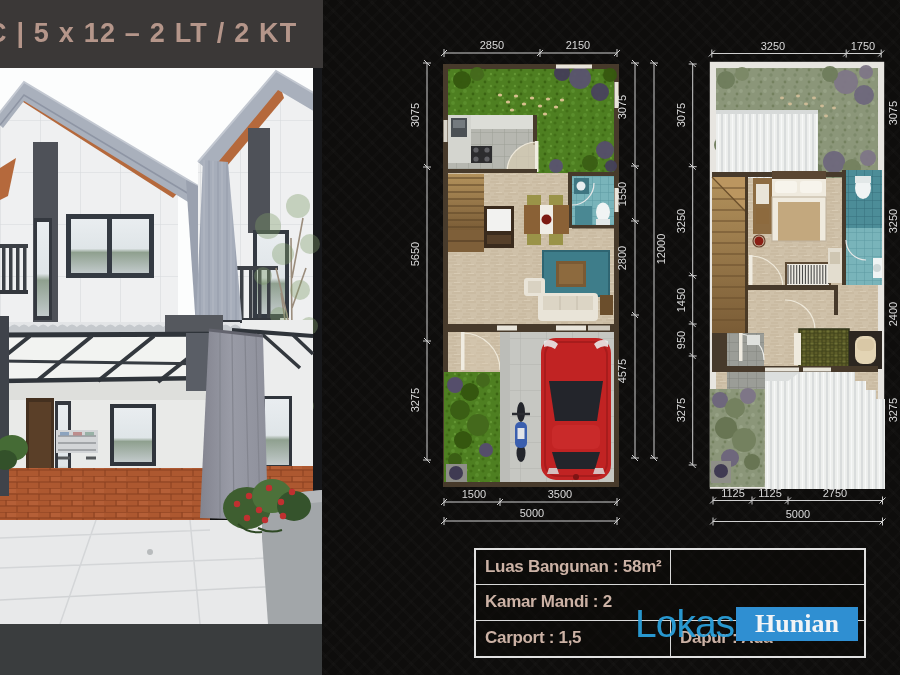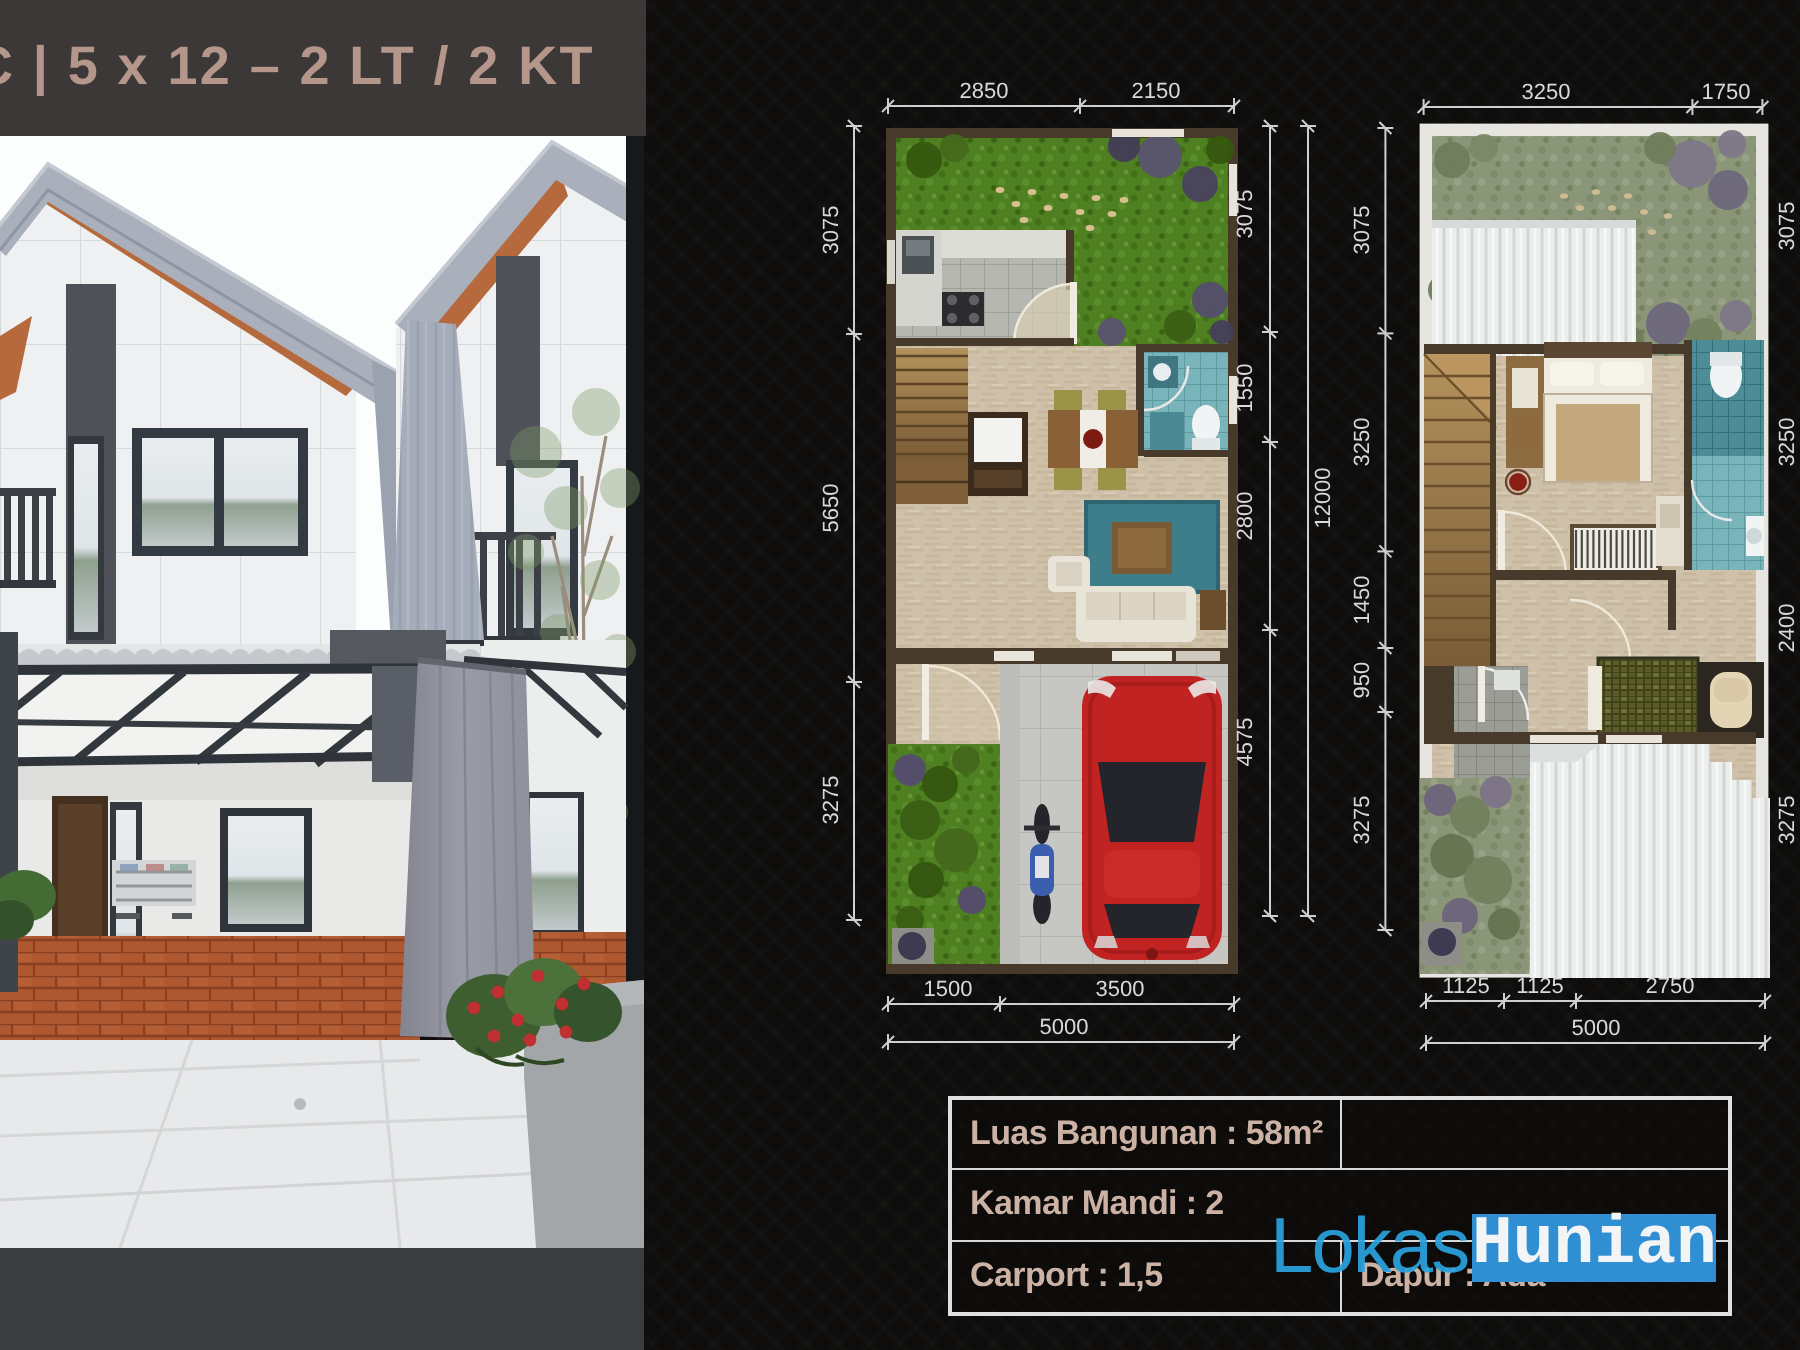--- a/index.html
+++ b/index.html
@@ -19,21 +19,21 @@
 #spectable{position:absolute;left:474px;top:548px;width:392px;height:110px;border:2px solid #e0e0e0;
  box-sizing:border-box;background:rgba(10,8,6,0.45);}
 #spectable .row{display:flex;height:35.33px;border-bottom:1.5px solid #d8d8d8;box-sizing:border-box;}
 #spectable .row:last-child{border-bottom:none;justify-content:flex-end;}
 #spectable .c1{width:195px;border-right:1.5px solid #d8d8d8;box-sizing:border-box;}
 #spectable .c2{flex:1;}
 #spectable .cell{display:flex;align-items:center;padding-left:9px;color:#ccb2a5;font-weight:bold;font-size:17px;letter-spacing:-0.3px;white-space:nowrap;}
 #wm{position:absolute;left:0;top:0;width:900px;height:675px;pointer-events:none;}
 #wmlokasi{position:absolute;left:635px;top:604px;font-size:39px;line-height:1;color:#2ba2de;opacity:0.93;letter-spacing:-1px;}
 #wmhunian{position:absolute;left:736px;top:607px;width:122px;height:34px;background:#2f8fd2;
- font-family:Liberation Mono, monospace;font-weight:bold;font-size:34px;color:#f2f4f6;text-align:center;line-height:33px;}
+ font-family:Liberation Serif, serif;font-weight:bold;font-size:26px;color:#f2f4f6;text-align:center;line-height:33px;}
 </style>
 </head>
 <body>
 <div id="page">
   <div id="banner">
       <span>C | 5 x 12 – 2 LT / 2 KT</span>
     </div>
   <div id="photowrap"><svg width="322" height="556" viewBox="0 0 322 556">
 <defs>
 <linearGradient id="glass" x1="0" y1="0" x2="0" y2="1">

